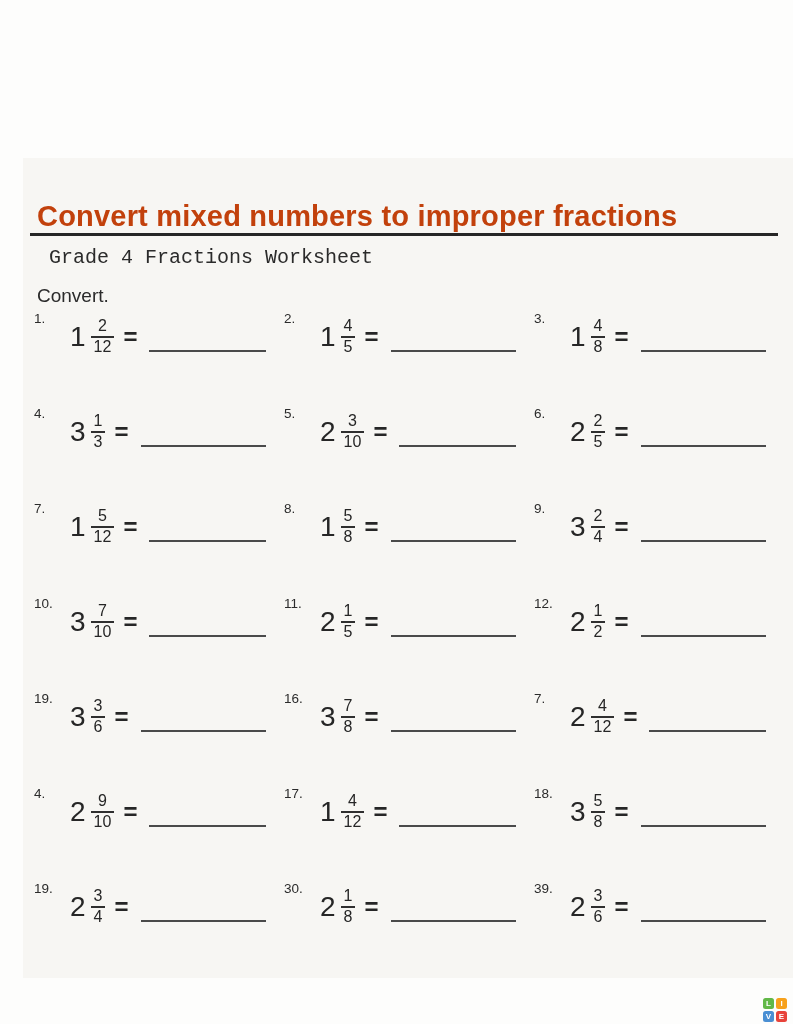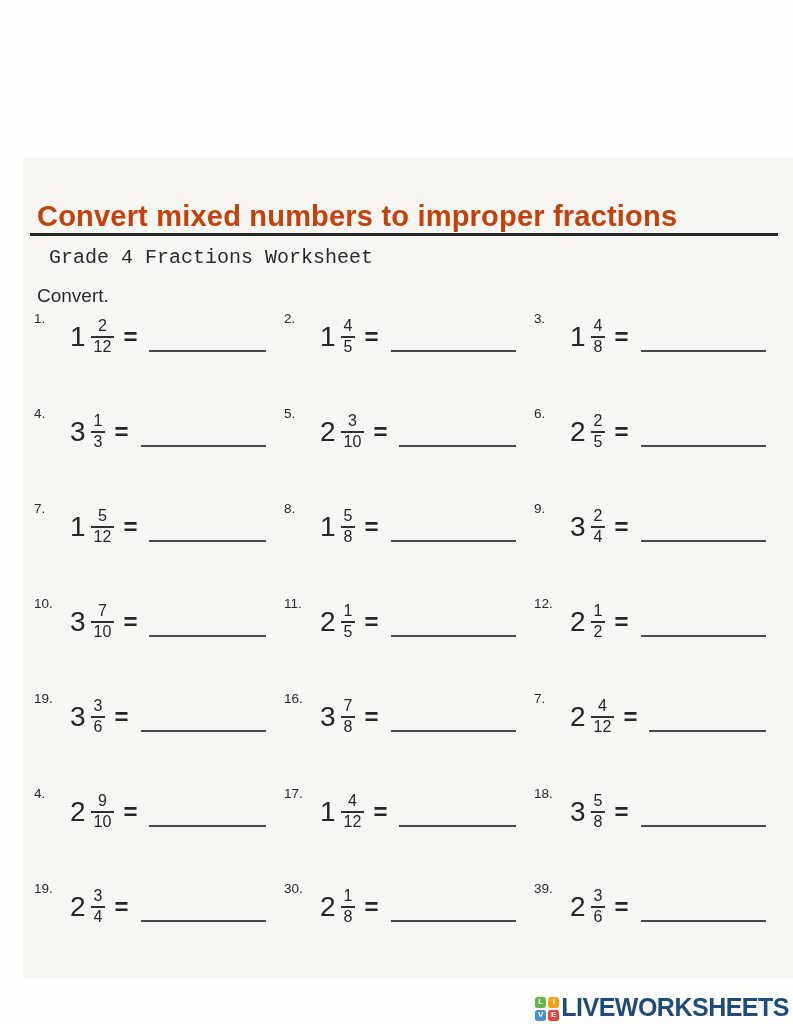--- a/index.html
+++ b/index.html
@@ -350,14 +350,13 @@
   </div>
 </div>
 
 <div class="footer-logo">
   <span class="logo-grid">
     <span class="logo-sq" style="background: rgb(97, 184, 71);">L</span>
     <span class="logo-sq" style="background: rgb(247, 161, 27);">I</span>
     <span class="logo-sq" style="background: rgb(74, 143, 211);">V</span>
     <span class="logo-sq" style="background: rgb(232, 67, 58);">E</span>
   </span>
-  <span class="logo-text" style="color: rgb(29, 75, 124);">LIVEWORKSHEETS</span>
 </div>
 
 </body></html>

